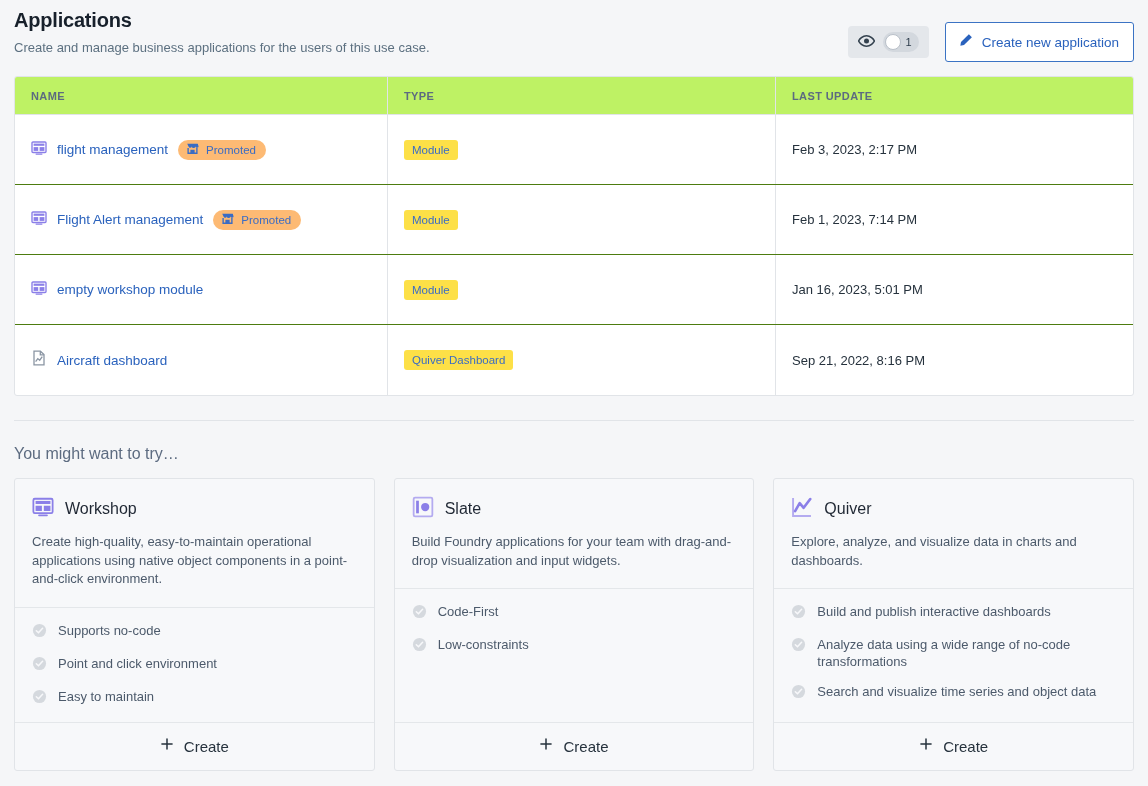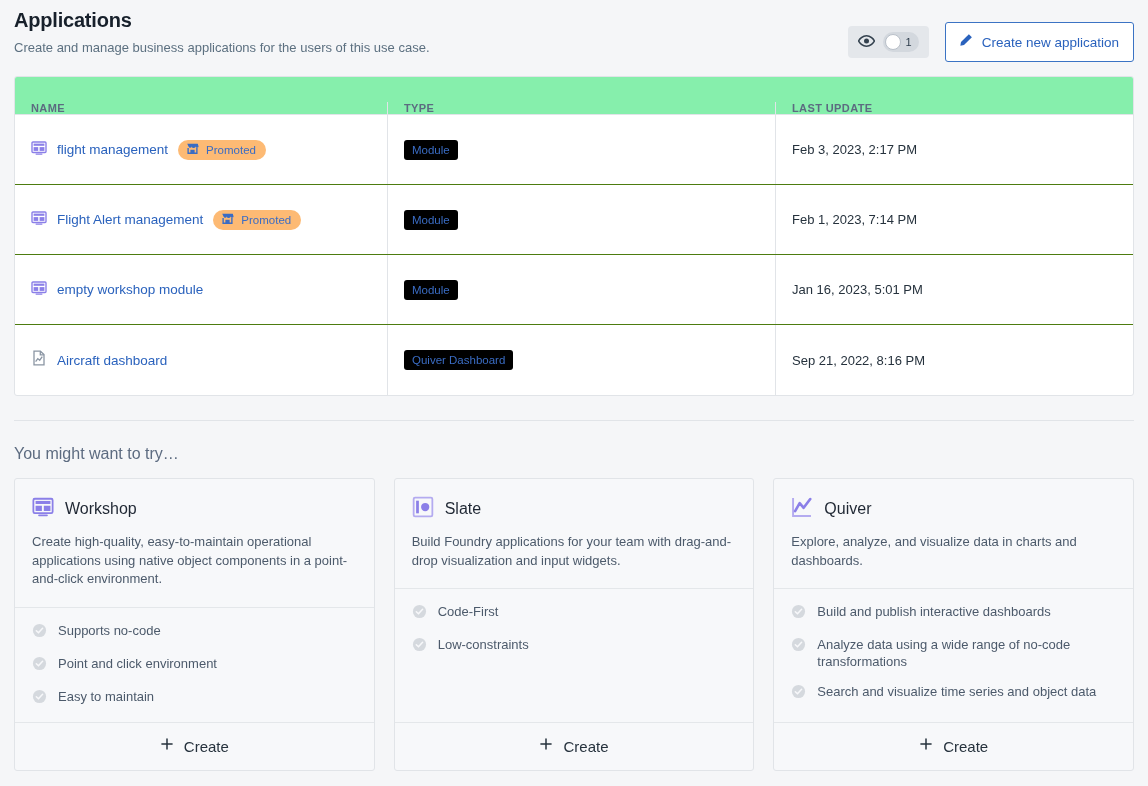--- a/index.html
+++ b/index.html
@@ -49,21 +49,21 @@
     color: #2a62bd; font-size: 13.5px; font-family: inherit;
   }
 
   
   .table-card {
     background: #ffffff;
     border: 1px solid #e1e4e8;
     border-radius: 3px;
     overflow: hidden;
   }
-  .thead { display: flex; height: 38px; background: #86efac; border-bottom: 1px solid #e1e4e8; align-items: flex-end; }
+  .thead { display: flex; height: 38px; background: #bef264; border-bottom: 1px solid #e1e4e8; }
   .th {
     display: flex; align-items: center;
     font-size: 11px; font-weight: bold; letter-spacing: 0.4px;
     color: #5c6b80; padding-left: 16px;
   }
   .col-name   { width: 373px; border-right: 1px solid #e1e4e8; }
   .col-type   { width: 388px; border-right: 1px solid #e1e4e8; }
   .col-update { flex: 1; }
 
   .trow { display: flex; height: 70px; border-bottom: 1px solid #4d7c0f; }
@@ -76,21 +76,21 @@
     white-space: nowrap;
   }
   .promoted-badge {
     display: flex; align-items: center; gap: 7px;
     background: #fdba74; border-radius: 10px;
     height: 20px; padding: 0 10px 0 8px;
     font-size: 11.5px; color: #3a6cc4; white-space: nowrap;
   }
   .type-tag {
     display: inline-flex; align-items: center;
-    background: #000000; border-radius: 3px;
+    background: #fde047; border-radius: 3px;
     height: 20px; padding: 0 8px;
     font-size: 11.5px; color: #3a6cc4; white-space: nowrap;
   }
   .date-text { font-size: 13px; color: #26323d; white-space: nowrap; }
 
   
   .section-divider { height: 1px; background: #e1e4e8; margin: 24px 0 0 0; }
   .try-heading {
     font-size: 16px; color: #5c6b80; margin: 24px 0 15px 0; font-weight: normal;
   }

